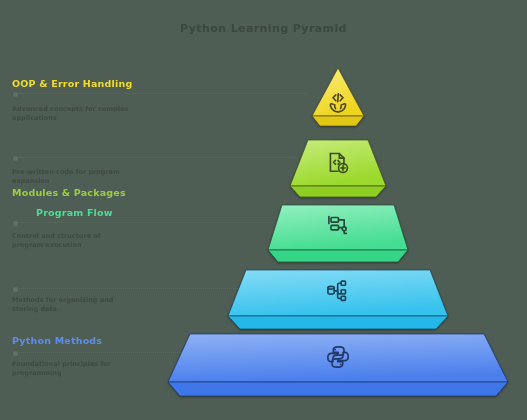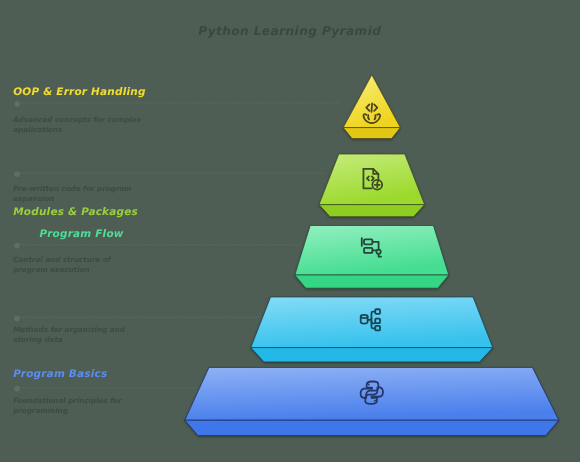--- a/index.html
+++ b/index.html
@@ -2,21 +2,21 @@
 <html><head>
 <meta charset="utf-8">
 <style>
   * { margin:0; padding:0; box-sizing:border-box; }
   html,body { width:527px; height:420px; overflow:hidden; }
   body {
     background:#4f5e54;
     font-family:"DejaVu Sans", sans-serif;
     position:relative;
   }
-  #stage { position:absolute; inset:0;font-style:italic; }
+  #stage { position:absolute; inset:0; }
 
   .title {
     position:absolute;
     top:22px; left:0; right:0;
     text-align:center;
     font-size:11px;
     font-weight:bold;
     letter-spacing:.4px;
     color:#3b4741;
   }
@@ -217,21 +217,21 @@
         <rect x="14.9" y="10.8" width="4" height="3.8" rx="0.8"></rect>
         <rect x="14.9" y="16.9" width="4" height="3.8" rx="0.8"></rect>
       </svg>
     </div>
   </div>
 
   <div class="connector" style="left:16px; top:352px; width:218px;">
     <span class="dot"></span>
   </div>
   <div class="label-block" style="top:335px;">
-    <div class="label-title" style="color:#5b8dee;">Program Basics</div>
+    <div class="label-title" style="color:#5b8dee;">Python Methods</div>
   </div>
   <div class="label-block" style="top:360px;">
     <div class="label-desc">Foundational principles for programming</div>
   </div>
 
   <div class="tier" style="left:162px; top:334px; width:352px; height:68px;">
     <div class="face">
       <svg viewBox="0 0 352 68" preserveAspectRatio="none">
         <defs>
           <linearGradient id="g5" x1="0" y1="0" x2="0.2" y2="1">

